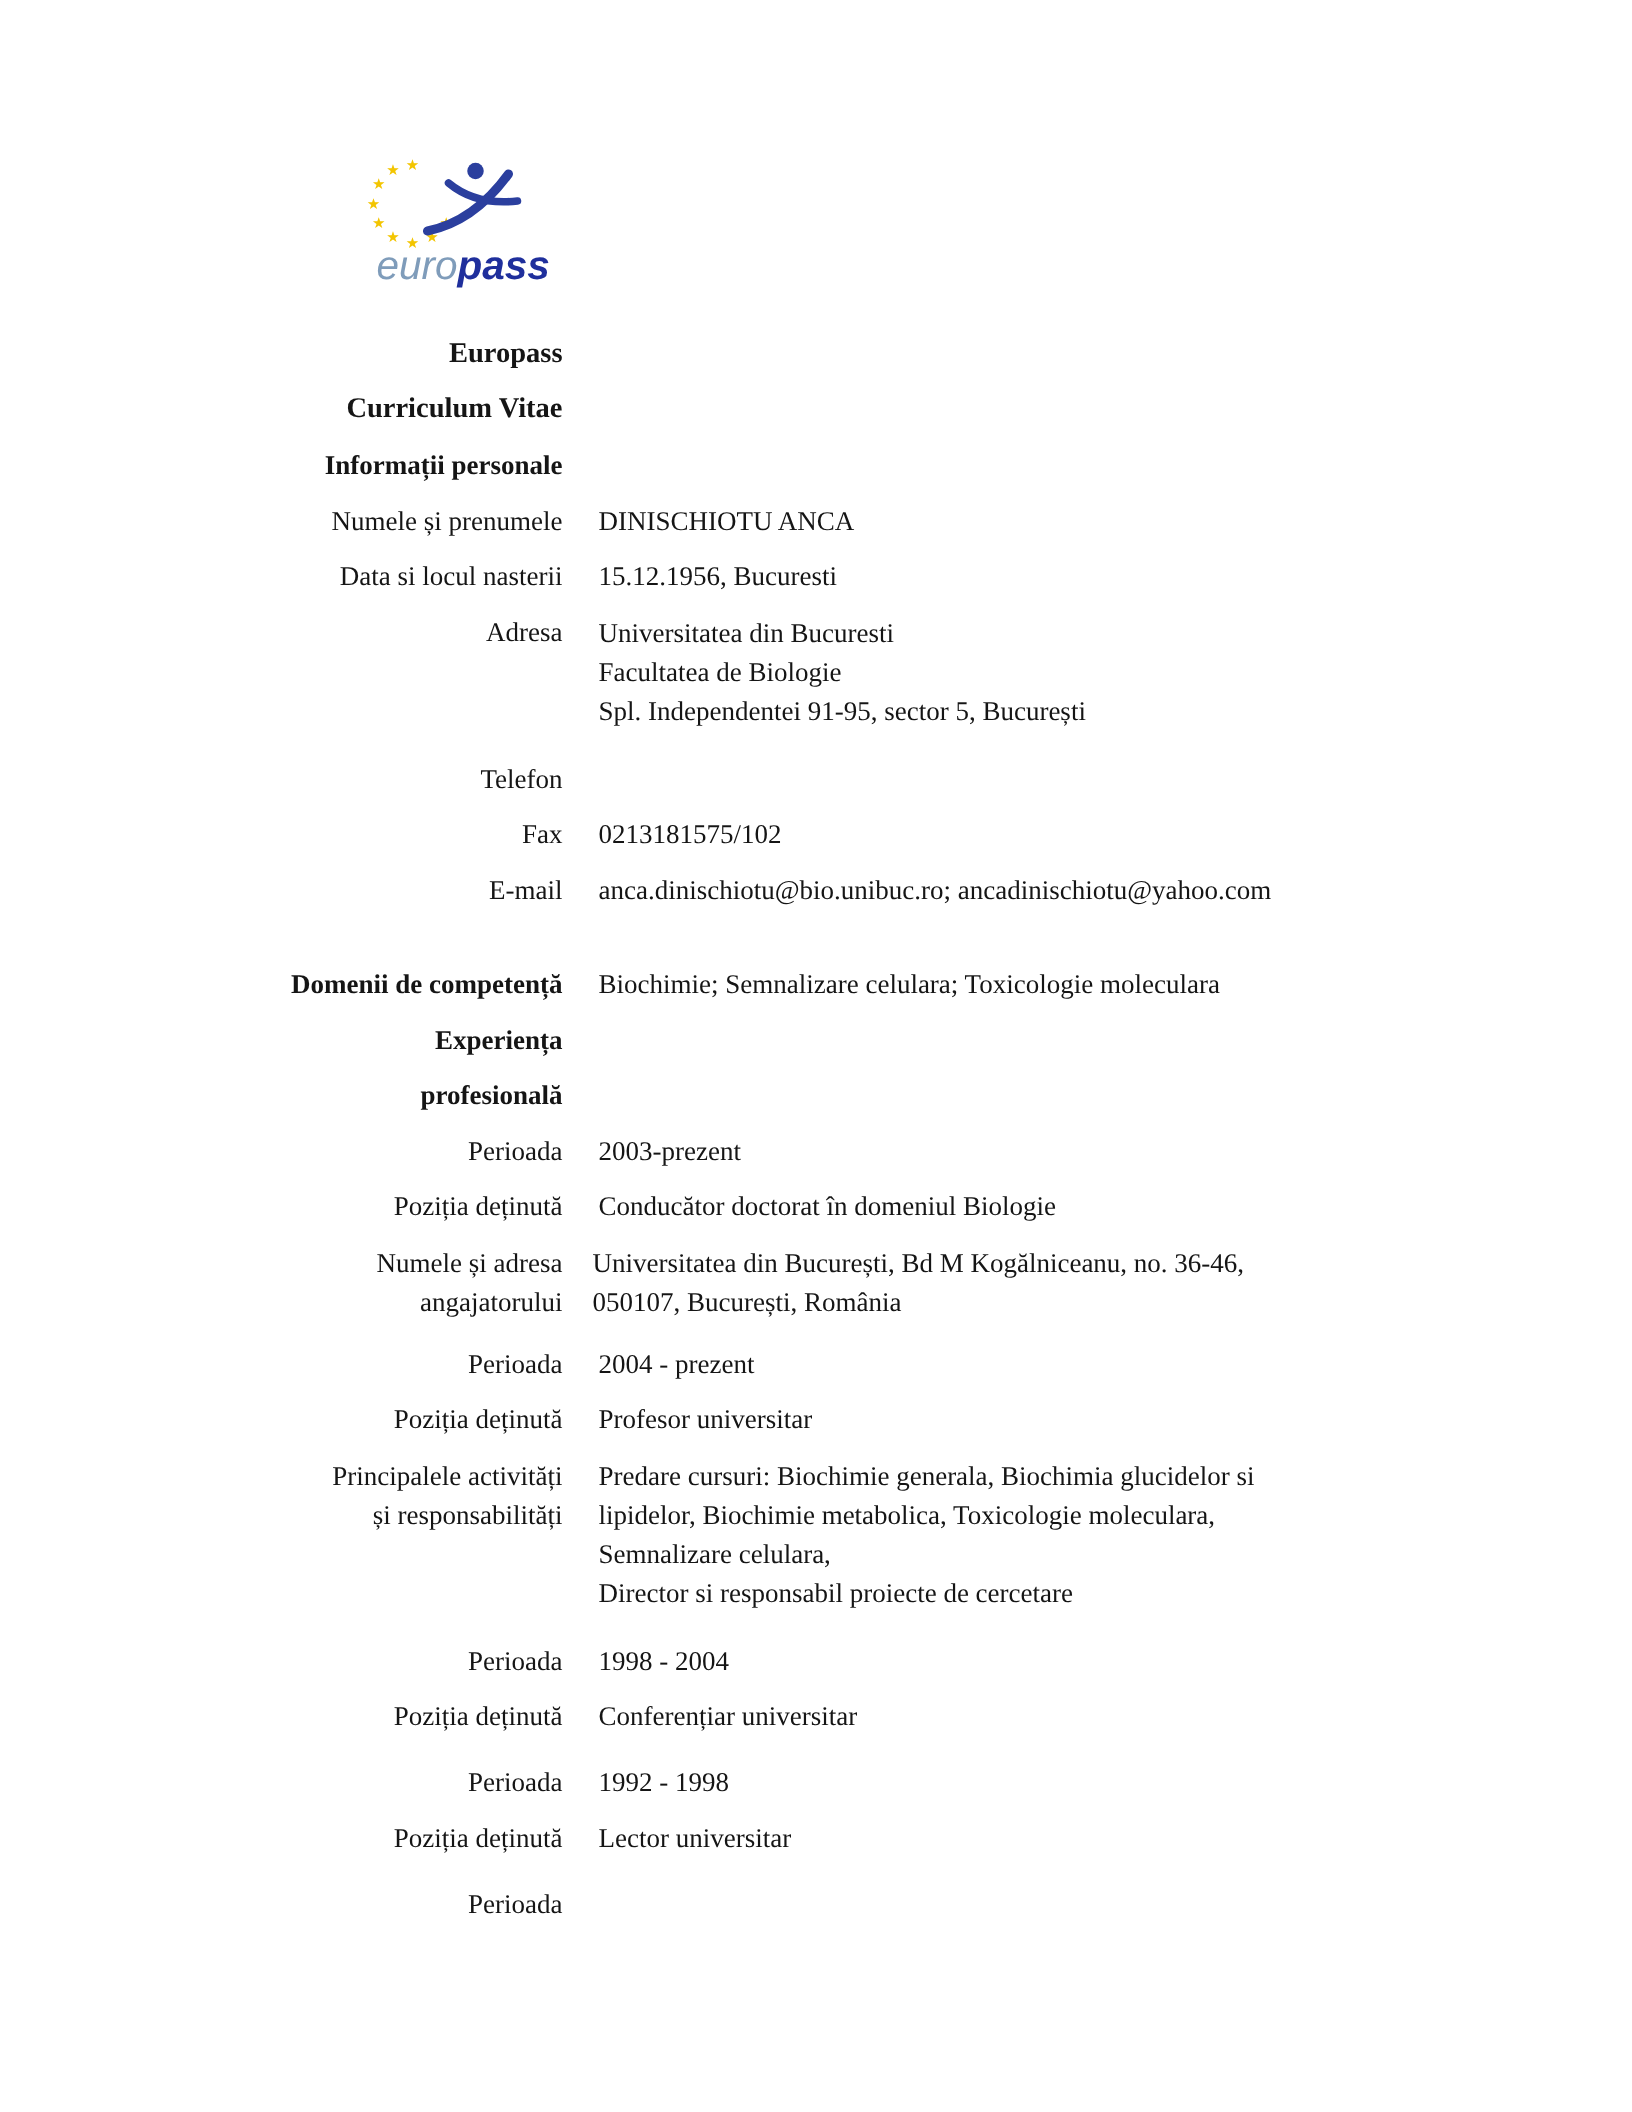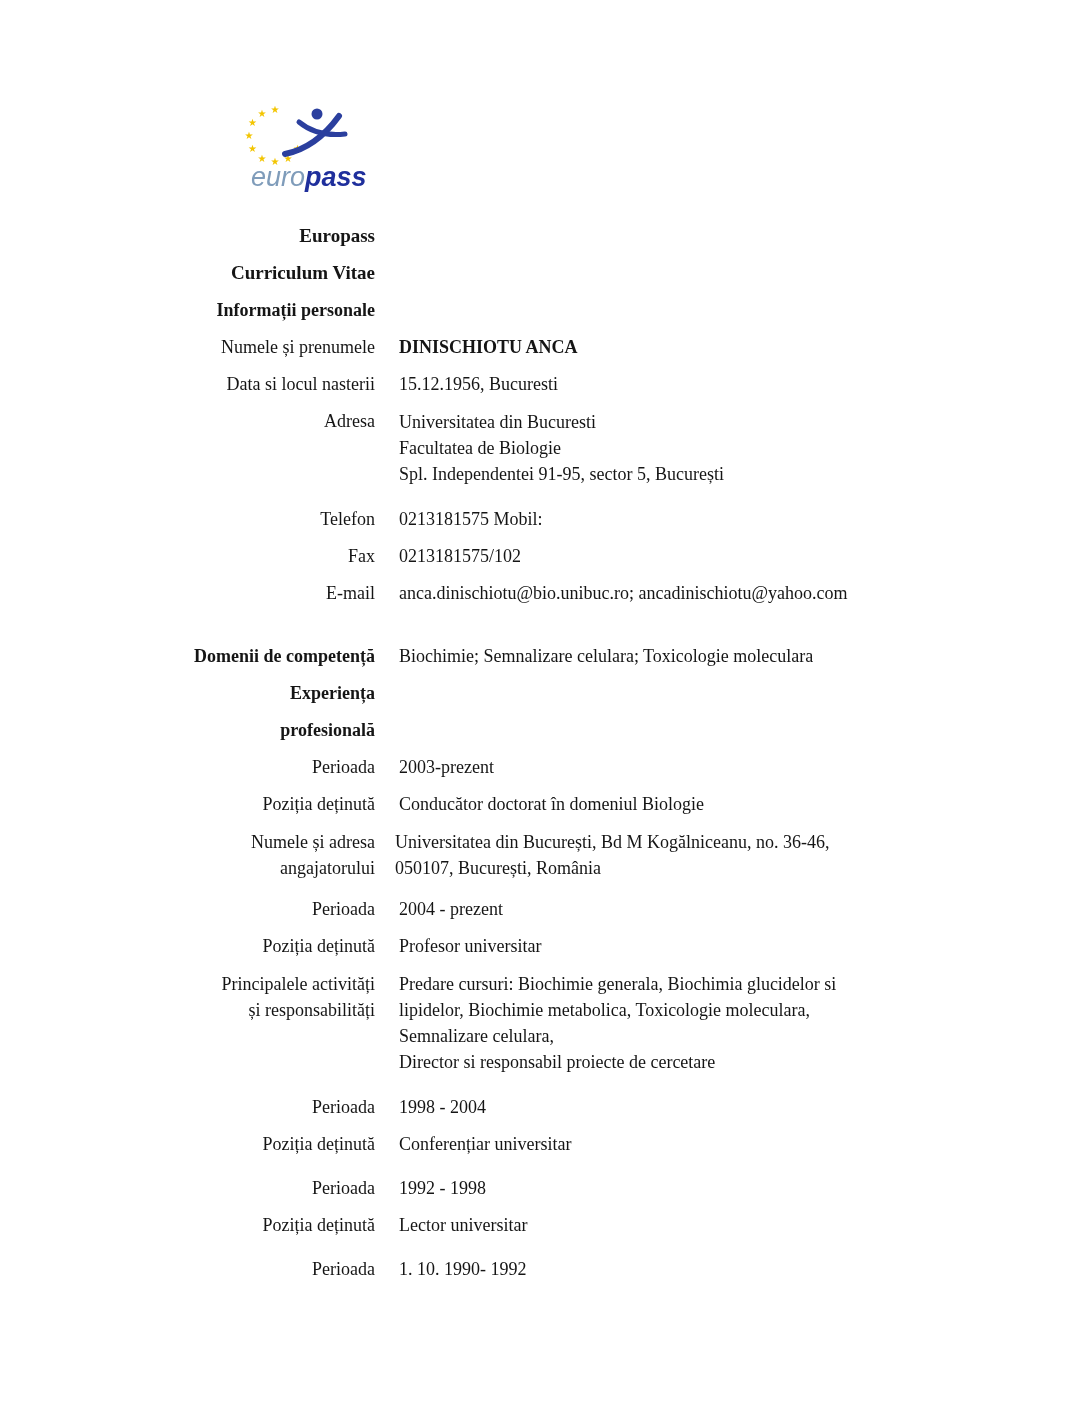--- a/index.html
+++ b/index.html
@@ -34,21 +34,21 @@
     line-height: 24px;
     margin-bottom: 13px;
   }
   .row.gap-xs { margin-bottom: 16px; gap: 20px; }
   .row.gap-s  { margin-bottom: 20px; }
   .row.gap-m  { margin-bottom: 39px; }
   .row.gap-l  { }
   .label { text-align: right; }
   .bold  { font-weight: bold; }
   .title { font-weight: bold; font-size: 19px; }
-  .strong { font-weight: bold; }
+  .strong { font-weight: normal; }
   .pre { white-space: pre-line; line-height: 26px; }
 </style>
 </head>
 <body>
 
 <div class="page">
 
   <div class="logo-wrap">
     <svg width="160" height="92" viewBox="0 0 160 92">
       <g font-family="DejaVu Sans, sans-serif" font-size="10" text-anchor="middle" fill="#f3c500">
@@ -100,21 +100,20 @@
 
   <div class="row gap-s">
     <div class="label">Adresa</div>
     <div class="value pre">Universitatea din Bucuresti
 Facultatea de Biologie
 Spl. Independentei 91-95, sector 5, București</div>
   </div>
 
   <div class="row">
     <div class="label">Telefon</div>
-    <div class="value">0213181575 Mobil:</div>
   </div>
 
   <div class="row">
     <div class="label">Fax</div>
     <div class="value">0213181575/102</div>
   </div>
 
   <div class="row gap-m">
     <div class="label">E-mail</div>
     <div class="value">anca.dinischiotu@bio.unibuc.ro; ancadinischiotu@yahoo.com</div>
@@ -186,16 +185,15 @@
     <div class="value">1992 - 1998</div>
   </div>
 
   <div class="row gap-s">
     <div class="label">Poziția deținută</div>
     <div class="value">Lector universitar</div>
   </div>
 
   <div class="row">
     <div class="label">Perioada</div>
-    <div class="value">1. 10. 1990- 1992</div>
   </div>
 
 </div>
 
 </body></html>

